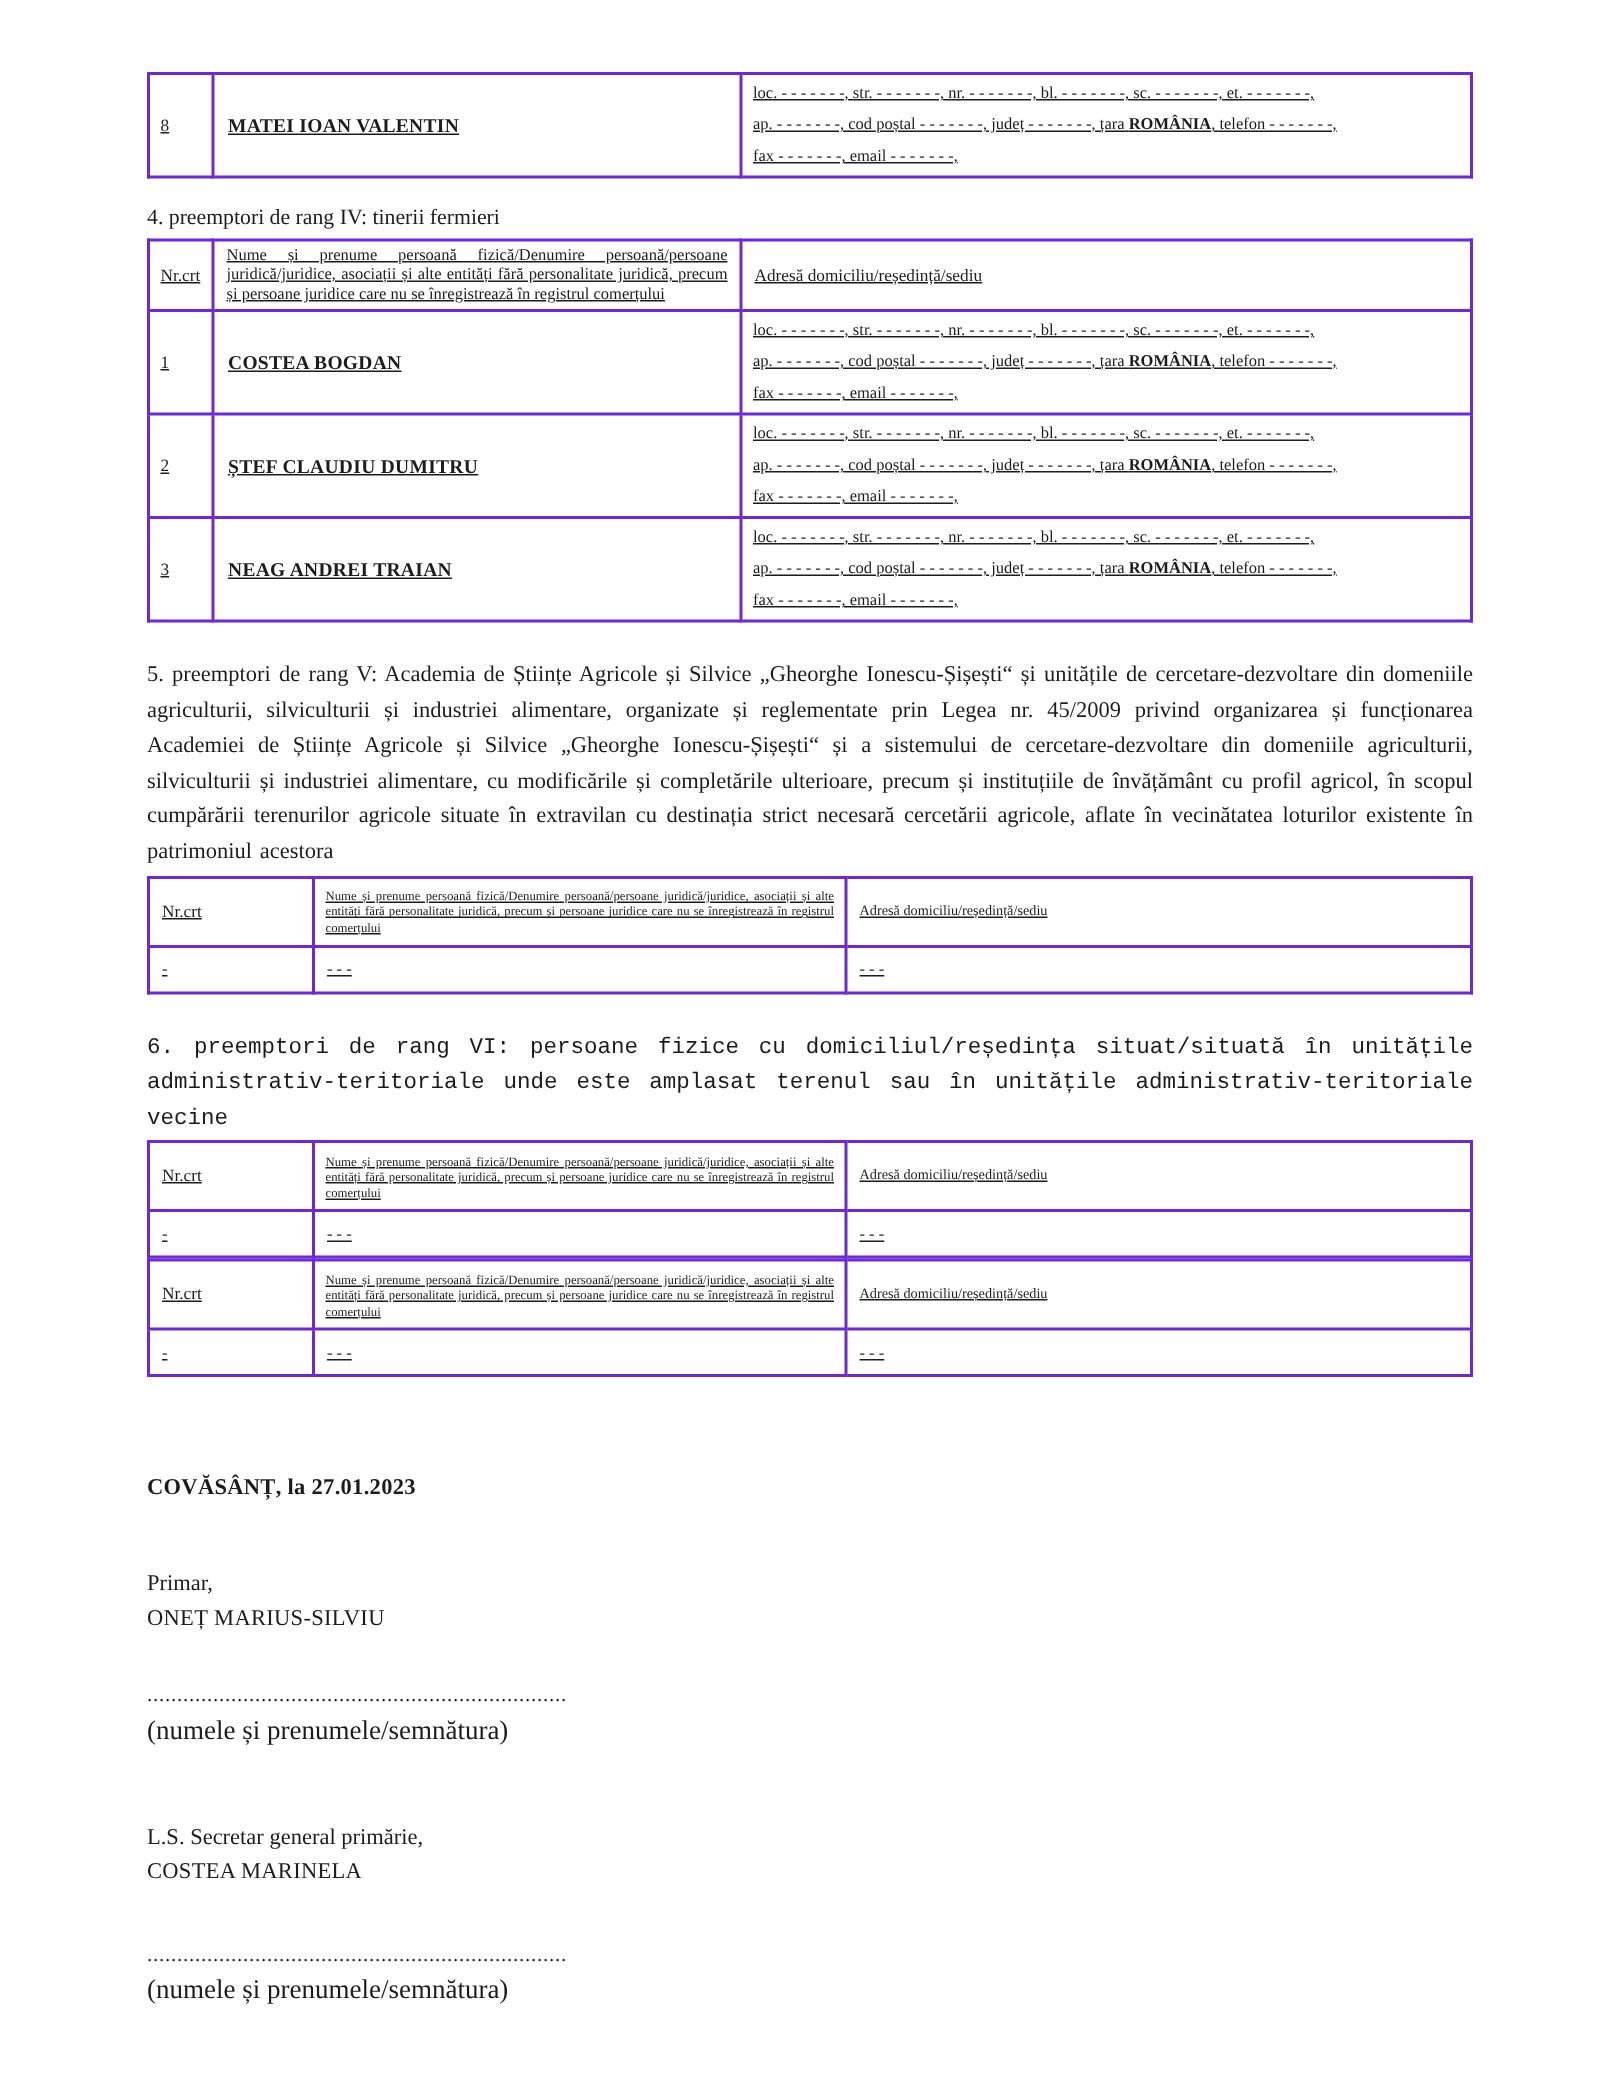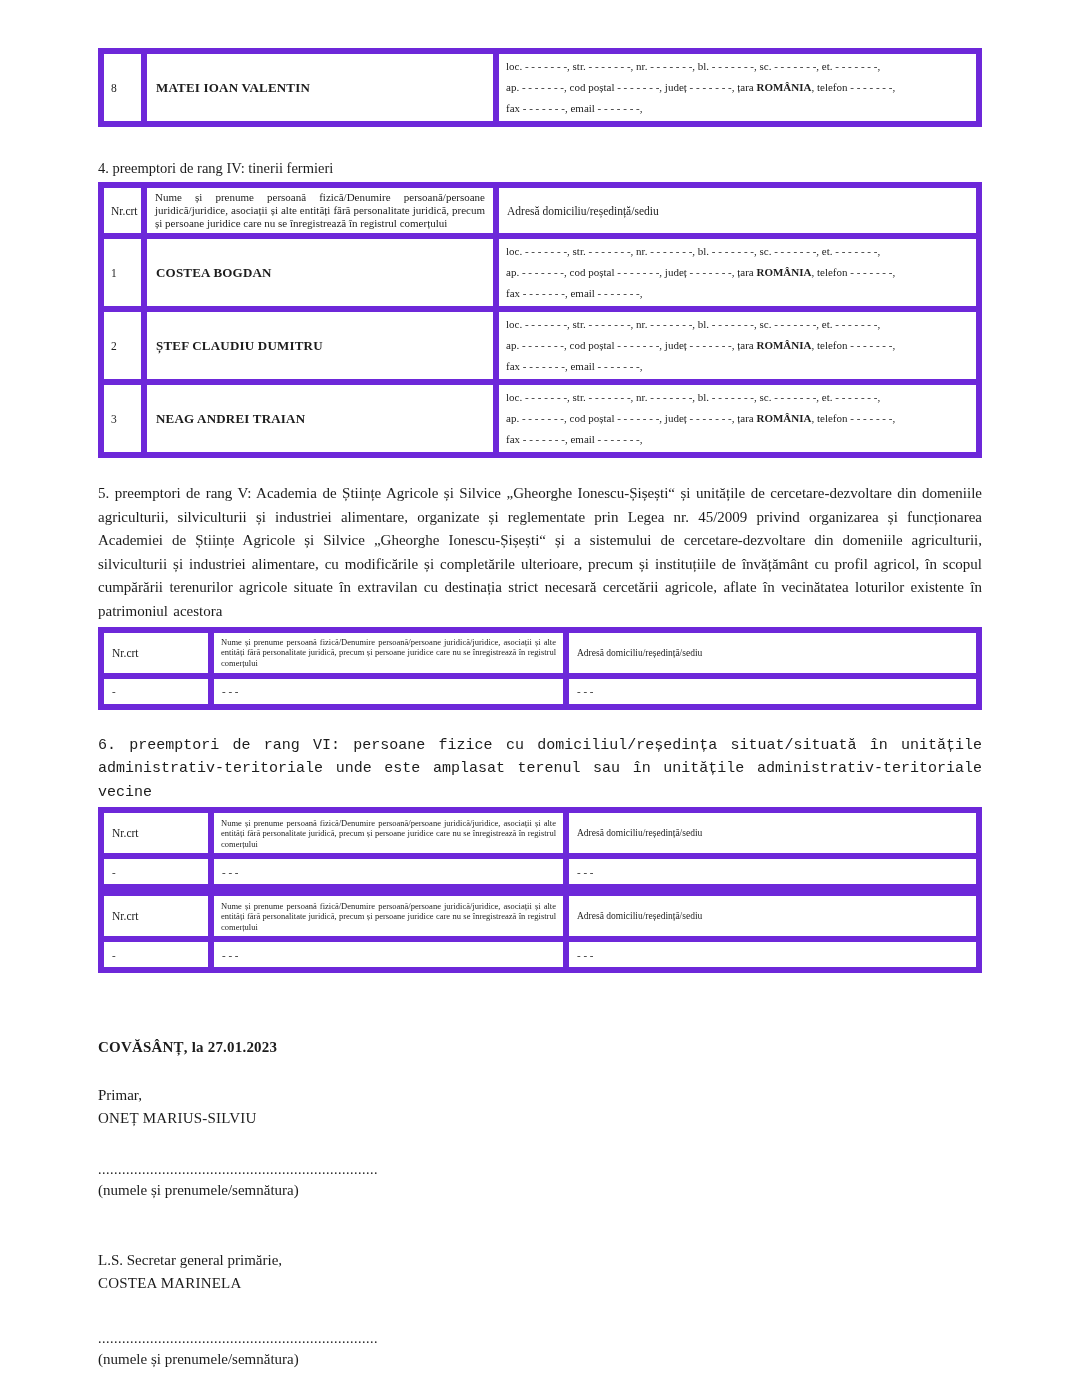--- a/index.html
+++ b/index.html
@@ -9,21 +9,21 @@
     font-family:"Liberation Serif", serif; color:#1c1c1c;
     overflow:hidden;
   }
   .page { width:1079px; height:1400px; padding:48px 97px 0 98px; }
 
   
   table.tbl {
     border-collapse:collapse; width:100%; table-layout:fixed;
     border:2px solid #151515;
   }
-  table.tbl td { border:6px solid #6d28d9; overflow:hidden; }
+  table.tbl td { border:2px solid #6d28d9; overflow:hidden;text-decoration:underline; }
 
   .big col.c1 { width:43px; }  .big col.c2 { width:352px; }
   .small col.c1 { width:110px; } .small col.c2 { width:355px; }
 
   .big tr.hrow  { height:45px; }
   .big tr.drow  { height:67px; }
   .small tr.hrow{ height:46px; }
   .small tr.drow{ height:31px; }
 
   td.nr-cell   { font-size:11.5px; padding:2px 4px 2px 7px; vertical-align:middle; }
@@ -35,35 +35,35 @@
   td.hdr-name  { font-size:11px; line-height:13px; text-align:justify;
                  padding:3px 8px; vertical-align:middle; }
   td.hdr-addr  { font-size:11.5px; padding:3px 8px; vertical-align:middle; }
   .small td.hdr-name { font-size:8.5px; line-height:10.5px; padding:2px 7px; }
   .small td.hdr-addr { font-size:9.5px; }
   .small td.dash-cell { font-size:11px; padding:2px 8px; vertical-align:middle; }
   .small td.nr-cell   { padding-left:8px; }
 
   
   p { margin:0; }
-  .heading4 { font-size:14.5px; margin:33px 0 5px 0; }
+  .heading4 { font-size:14.5px; margin:18px 0 5px 0; }
   .para { font-size:15px; line-height:23.6px; text-align:justify;
           word-spacing:1.5px; margin:24px 0 3px 0; }
   .para.h6 { margin-top:24px;font-family:Liberation Mono, monospace; }
   .para.h7 { margin-top:28px; margin-bottom:8px; text-align:left; }
 
   .footer { }
   .place-date { margin-top:66px; font-weight:bold; font-size:15px; letter-spacing:.2px; }
   .role   { font-size:15px; line-height:23px; }
   .person { font-size:15px; line-height:23px; font-weight:normal; letter-spacing:.2px; }
-  .role.primar { margin-top:28px; }
+  .role.primar { margin-top:44px; }
   .role.ls     { margin-top:50px; }
   .dots { margin-top:32px; font-size:14px; letter-spacing:.5px; white-space:nowrap; }
   .dots.second { margin-top:36px; }
-  .hint { margin-top:4px; font-size:15px; }
+  .hint { margin-top:4px; font-size:18px; }
 </style>
 </head>
 <body>
 
 <div class="page">
 
   <table class="tbl big">
     <colgroup>
         <col class="c1">
         <col class="c2">

